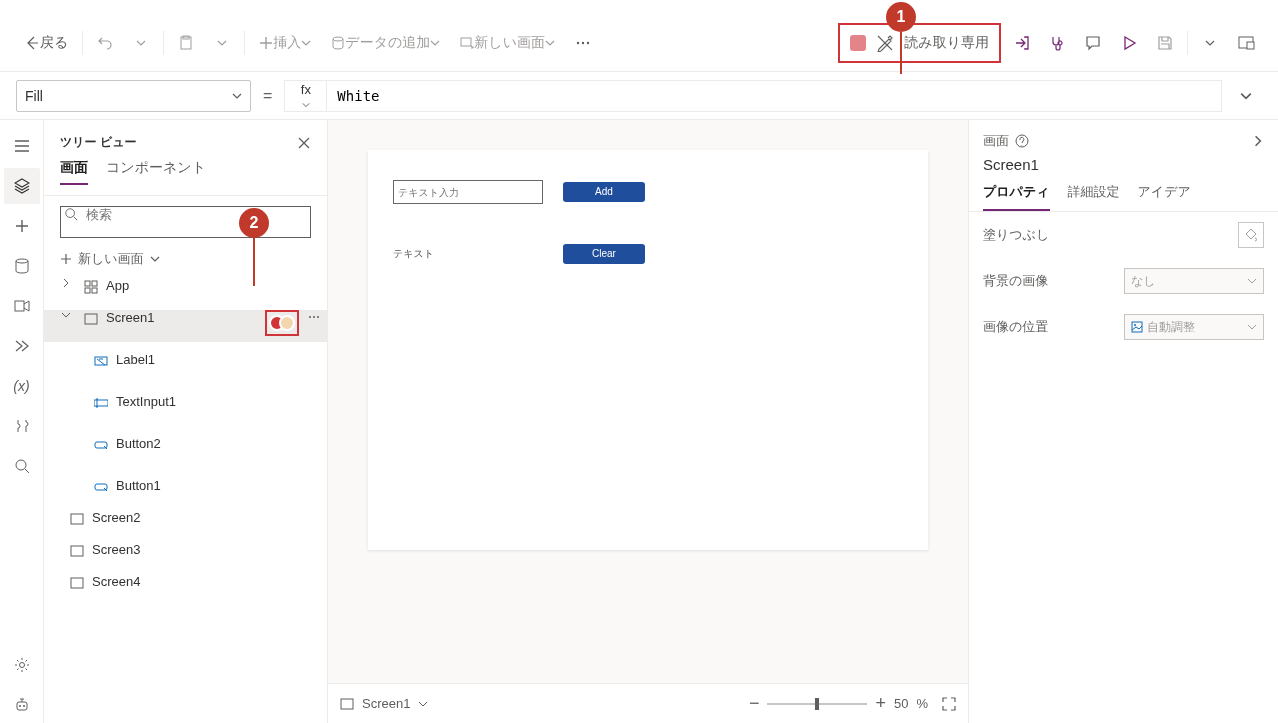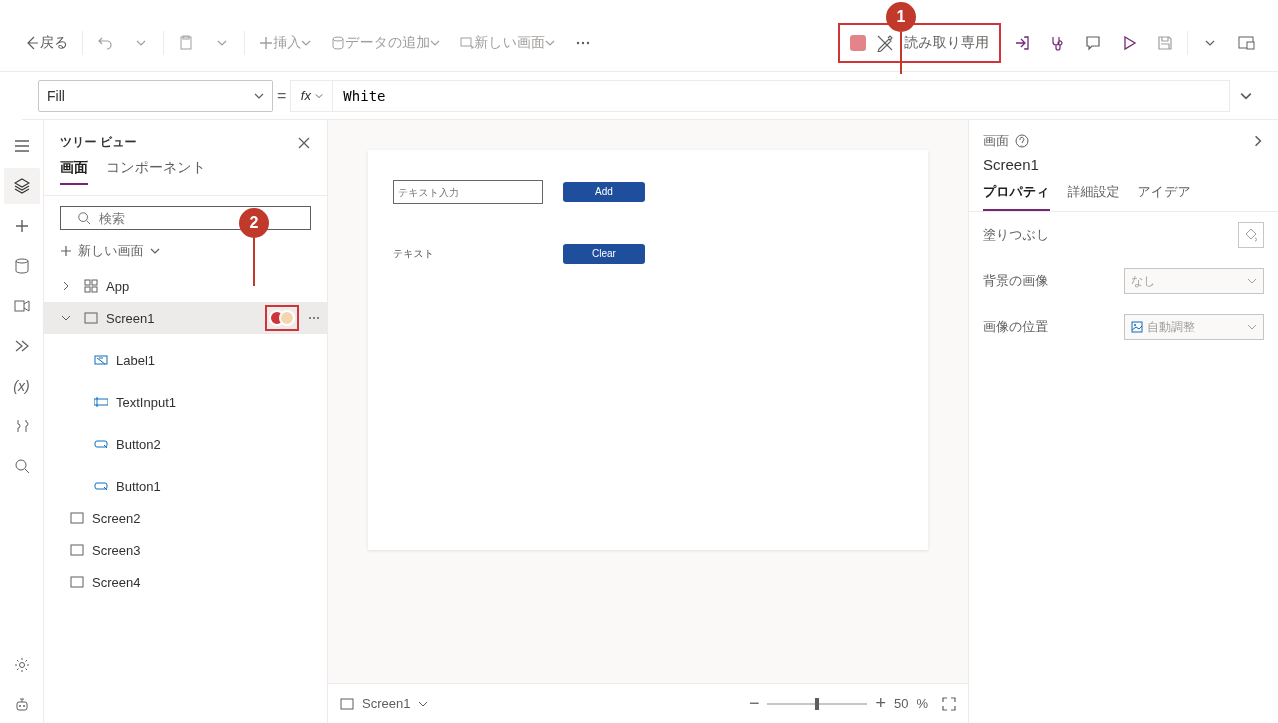--- a/index.html
+++ b/index.html
@@ -15,48 +15,48 @@
   .readonly-box { display: flex; align-items: center; gap: 10px; border: 2px solid #d13438; padding: 4px 10px; height: 40px; }
   .readonly-dot { width: 16px; height: 16px; background: #d13438; border-radius: 3px; opacity:0.6; }
   .readonly-text { color: #605e5c; font-size: 14px; }
   .icon-btn { width: 32px; height: 32px; display:flex; align-items:center; justify-content:center; color:#605e5c; cursor:pointer; }
 
   
   .ann-badge { position: absolute; width: 30px; height: 30px; border-radius: 50%; background: #c0392b; color: #fff; display:flex; align-items:center; justify-content:center; font-weight:bold; font-size:16px; z-index: 50; }
   .ann-line { position:absolute; width:2px; background:#c0392b; z-index:49; }
 
   
-  .formula-bar { display:flex; align-items:center; padding: 8px 16px; border-bottom:1px solid #edebe9; height:48px;margin-left:22px; }
+  .formula-bar { display:flex; align-items:center; padding: 8px 16px; gap: 8px; border-bottom:1px solid #edebe9; height:48px; }
   .prop-select { width: 235px; height: 32px; border:1px solid #c8c6c4; border-radius:2px; display:flex; align-items:center; justify-content:space-between; padding:0 8px; font-size:14px; background:#fff; }
   .eq { font-size:16px; color:#605e5c; padding:0 4px;}
   .fx-cell-wrap { flex:1; display:flex; align-items:center; border:1px solid #edebe9; height:32px; }
-  .fx-pre { width:42px; display:flex; align-items:center; justify-content:center; border-right:1px solid #edebe9; height:100%; font-style:italic; gap:4px; }
+  .fx-pre { width:42px; display:flex; align-items:center; justify-content:center; border-right:1px solid #edebe9; height:100%; gap:4px;flex-direction:column; }
   .fx-input { flex:1; border:none; outline:none; font-family: Consolas, monospace; font-size:14px; padding:0 10px; height:100%; }
   .expand-fx { width:32px; display:flex; align-items:center; justify-content:center; color:#605e5c; cursor:pointer; }
 
   
   .main { display:flex; height: calc(723px - 72px - 48px); }
   .rail { width:44px; border-right:1px solid #edebe9; display:flex; flex-direction:column; align-items:center; padding-top:8px; gap:4px; }
   .rail-item { width:36px; height:36px; display:flex; align-items:center; justify-content:center; color:#605e5c; cursor:pointer; border-radius:2px; font-size:16px; }
   .rail-item.active { background:#f3f2f1; color:#201f1e; }
   .rail-spacer { flex:1; }
 
   
   .tree-panel { width: 284px; border-right:1px solid #edebe9; display:flex; flex-direction:column; background:#fff; position:relative; }
   .tree-head { display:flex; align-items:center; justify-content:space-between; padding: 14px 16px 8px; }
   .tree-title { font-size:12px; font-weight:600; }
   .tree-tabs { display:flex; gap:18px; padding: 0 16px 10px; border-bottom:1px solid #edebe9; font-size:14px; }
   .tree-tab { padding-bottom:6px; cursor:pointer; color:#605e5c; }
   .tree-tab.active { color:#201f1e; font-weight:600; border-bottom:2px solid #742774; }
   .search-wrap { padding:10px 16px 6px; }
-  .search-box { height:24px; border:1px solid #605e5c; display:flex; align-items:center; padding:0 16px; gap:8px; color:#605e5c; }
+  .search-box { height:32px; border:1px solid #605e5c; display:flex; align-items:flex-start; padding:0 3px; gap:8px; color:#605e5c; }
   .search-box input { border:none; outline:none; flex:1; font-size:13px; }
   .new-screen { display:flex; align-items:center; gap:6px; padding:6px 16px 10px; color:#605e5c; font-size:13px; cursor:pointer; }
   .tree-list { flex:1; overflow:auto; }
-  .tree-row { display:flex; align-items:center; height:32px; padding-right:8px; cursor:pointer; font-size:13px; gap:6px; position:relative;}
+  .tree-row { display:flex; align-items:flex-start; height:32px; padding-right:8px; cursor:pointer; font-size:13px; gap:6px; position:relative;}
   .tree-row.selected { background:#edebe9; }
   .tree-row .caret { width:20px; display:flex; justify-content:center; color:#605e5c; }
   .tree-indent-0 { padding-left: 12px; }
   .tree-indent-1 { padding-left: 24px; }
   .tree-indent-2 { padding-left: 48px; margin-top: 10px; }
   .row-icon { width:18px; height:18px; display:flex; align-items:center; justify-content:center; color:#605e5c; }
   .presence-box { position:absolute; right:28px; display:flex; align-items:center; gap:-4px; border:2px solid #d13438; padding:2px; height:26px; }
   .presence-dot { width:16px; height:16px; border-radius:50%; background:#d13438; border:2px solid #fff; }
   .presence-dot2 { width:16px; height:16px; border-radius:50%; background:#f3d6ad; border:2px solid #fff; margin-left:-6px; }
   .row-more { position:absolute; right:6px; color:#605e5c; }

